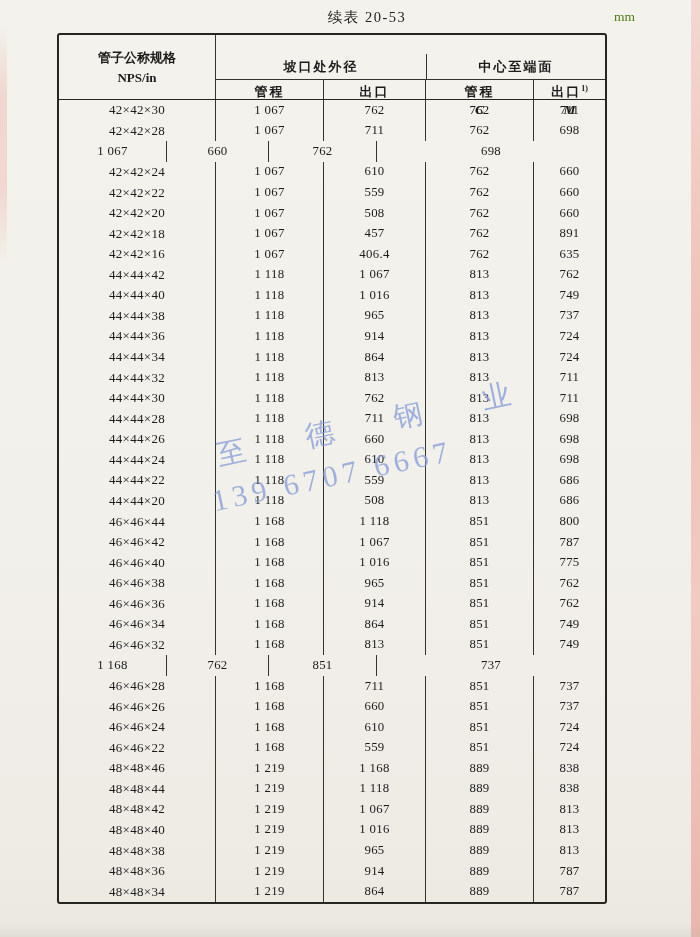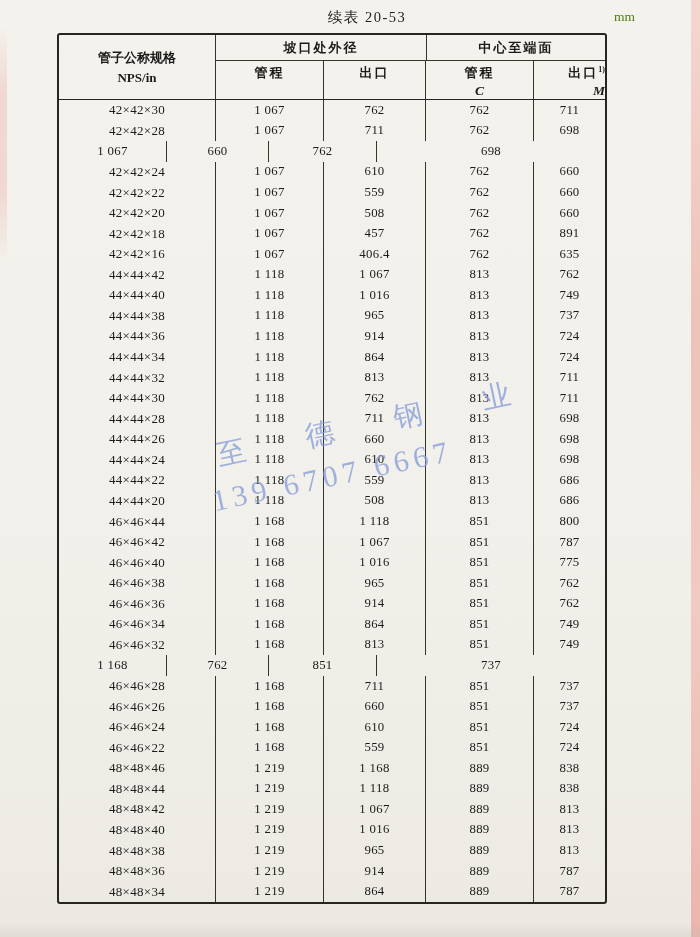--- a/index.html
+++ b/index.html
@@ -35,37 +35,37 @@
     border-bottom:1.5px solid #26251f;
     display:flex;
   }
   .th-col1{
     width:157px; flex:0 0 157px;
     border-right:1px solid #35332c;
     display:flex; flex-direction:column;
     justify-content:center; align-items:center;
     gap:3px; font-weight:700; font-size:13px;
   }
-  .th-right{ flex:1; display:flex; flex-direction:column; }
+  .th-right{ flex:1; display:flex; flex-direction:column;margin-top:19px; }
   .th-groups{ height:26px; flex:0 0 26px; border-bottom:1px solid #35332c; display:flex; }
   .th-group{
     display:flex; align-items:center; justify-content:center;
     font-weight:700; font-size:13px; letter-spacing:2px;
   }
   .th-group.g1{ width:211px; flex:0 0 211px; border-right:1px solid #35332c; }
   .th-group.g2{ flex:1; }
   .th-subs{ flex:1; display:flex; }
   .sub-cell{
     display:flex; flex-direction:column; align-items:center;
     padding-top:3px; font-weight:700; font-size:13px; letter-spacing:2px;
   }
   .sub-cell.s0{ width:108px; flex:0 0 108px; border-right:1px solid #35332c; }
   .sub-cell.s1{ width:102px; flex:0 0 102px; border-right:1px solid #35332c; }
   .sub-cell.s2{ width:108px; flex:0 0 108px; border-right:1px solid #35332c; }
-  .sub-cell.s3{ flex:1;align-items:flex-end; }
+  .sub-cell.s3{ flex:1; }
   .sub-cell sup{ font-size:8px; letter-spacing:0; vertical-align:super; line-height:0; }
   .sub-line2{
     font-style:italic; font-weight:600; letter-spacing:0;
     font-size:13.5px; margin-top:1px;
   }
 
   .tbody{ flex:1; display:flex; flex-direction:column; }
   .tr{ flex:1; display:flex;align-items:flex-end; }
   .td{
     height:100%; display:flex; align-items:center; justify-content:center;

